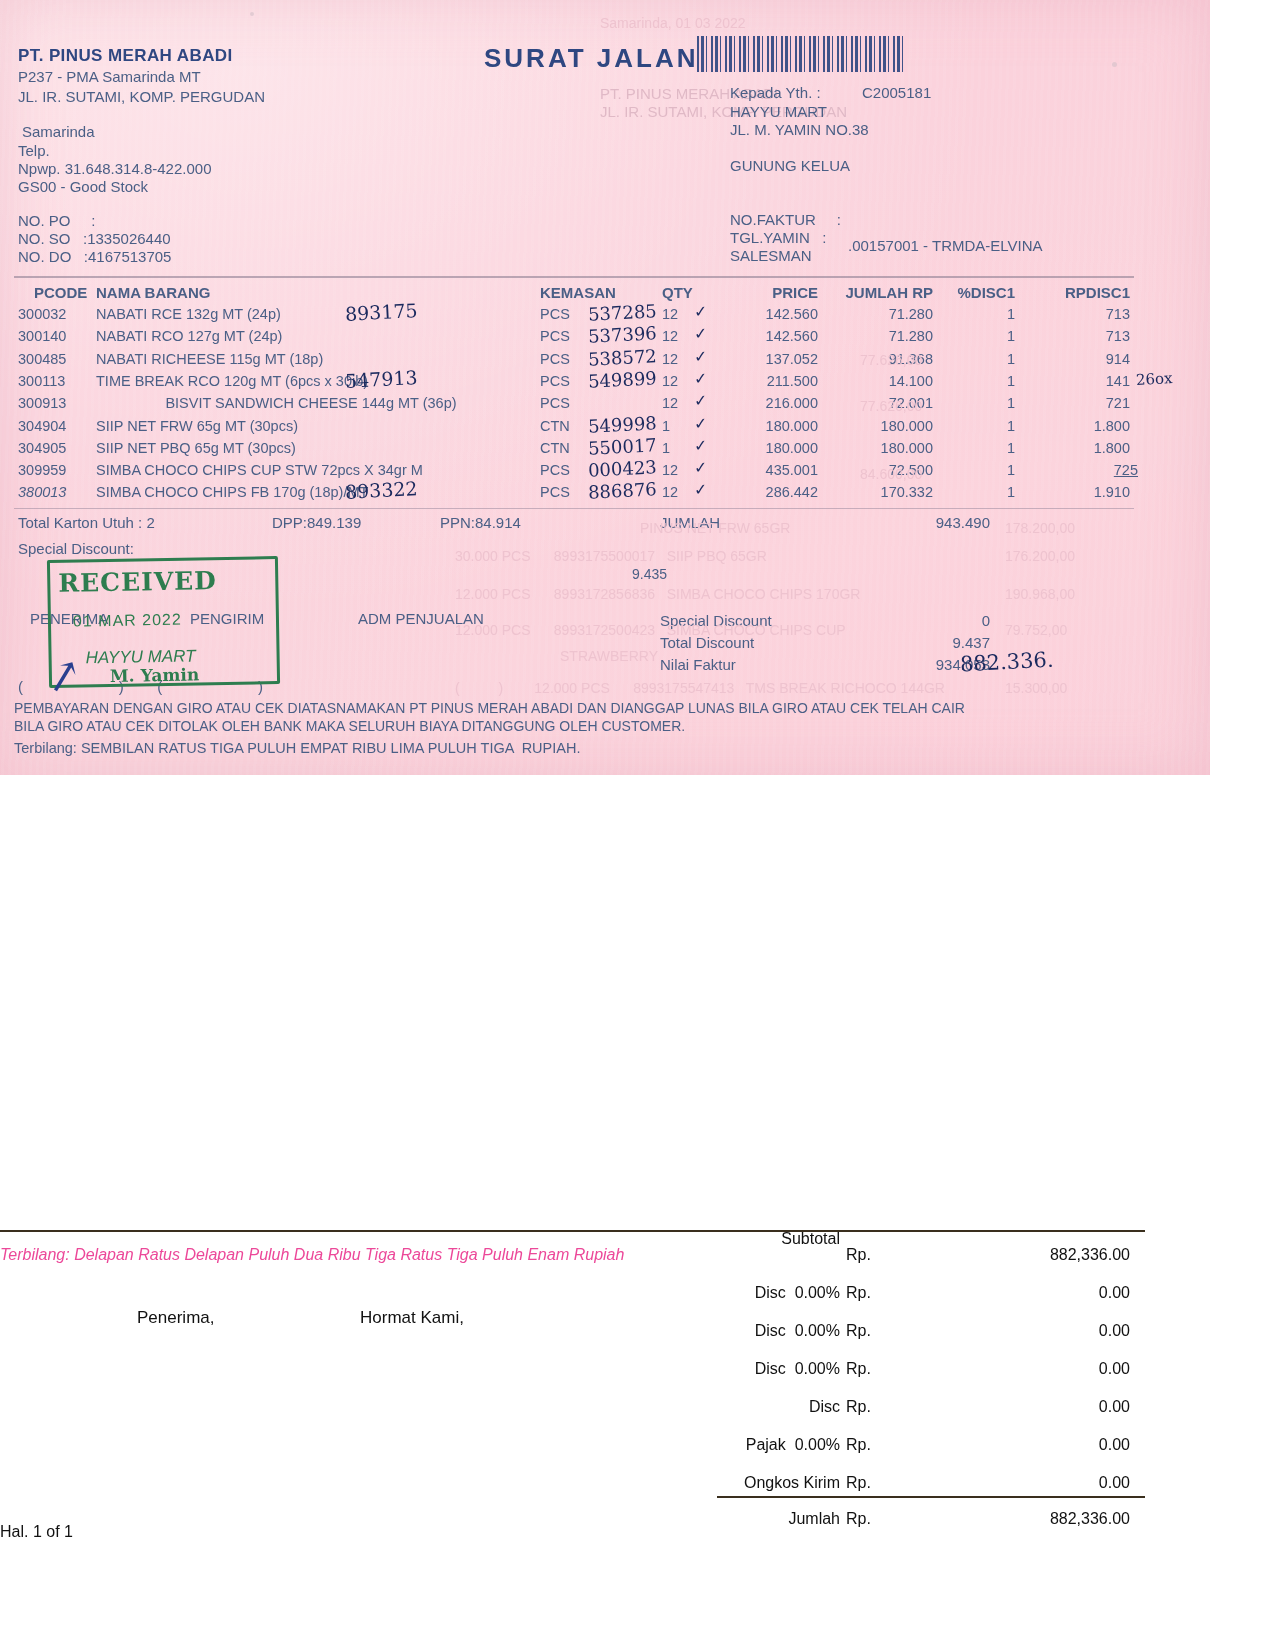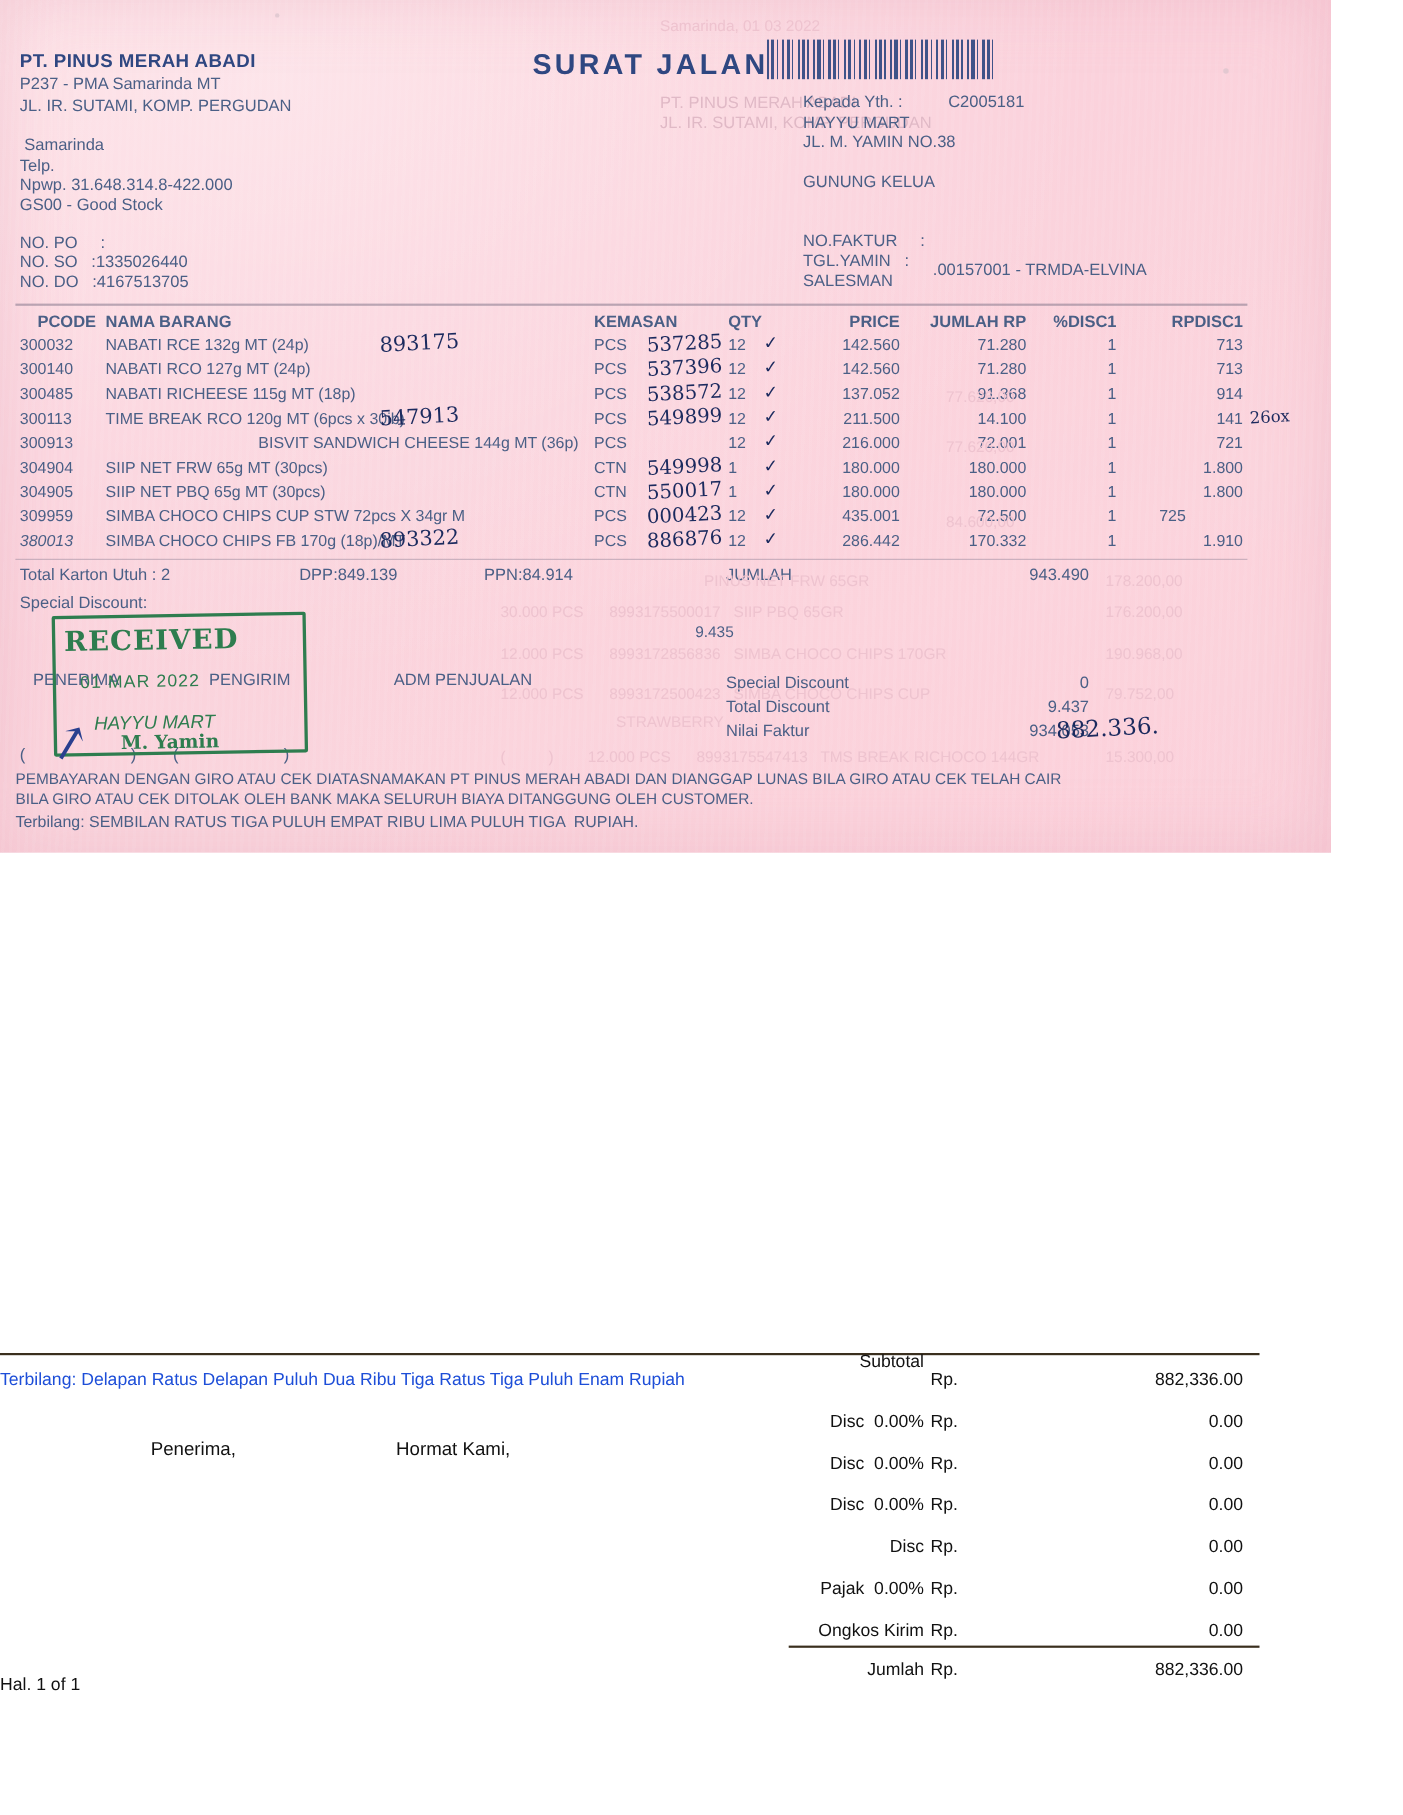--- a/index.html
+++ b/index.html
@@ -89,21 +89,21 @@
   #legal1{top:700px;}
   #legal2{top:718px;}
   #terbilang1{top:740px;font-size:14.5px;}
 
   
   .bleed{position:absolute;font-size:14px;color:#eec3cf;white-space:pre;}
 
   
   #bottom{position:absolute;left:0;top:1230px;width:1275px;}
   #rule-top{position:absolute;left:0;top:0;width:1145px;height:2px;background:#3a2f1e;}
-  #terbilang-bottom{position:absolute;left:0;top:16px;font-size:16px;color:#1d4ed8;}
+  #terbilang-bottom{position:absolute;left:0;top:16px;font-size:16px;font-style:italic;color:#ec4899;}
   #penerima{position:absolute;left:137px;top:78px;font-size:17px;color:#111;}
   #hormat{position:absolute;left:360px;top:78px;font-size:17px;color:#111;}
   #hal{position:absolute;left:0;top:293px;font-size:16px;color:#111;}
 
   .sumrow{position:absolute;font-size:16px;color:#111;}
   .sum-label{right:435px;text-align:right;white-space:pre;}
   .sum-rp{left:846px;}
   .sum-val{left:940px;width:190px;text-align:right;}
   #rule-sum{position:absolute;left:717px;top:266px;width:428px;height:2px;background:#3a2f1e;}
 
@@ -194,21 +194,21 @@
       <div class="td blue" style="left: 540px; top: 372.9px; width: 80px; text-align: left;">PCS</div>
       <div class="td blue" style="left: 662px; top: 372.9px; width: 30px; text-align: left;">12</div>
       <div class="td blue" style="left: 728px; top: 372.9px; width: 90px; text-align: right;">211.500</div>
       <div class="td blue" style="left: 828px; top: 372.9px; width: 105px; text-align: right;">14.100</div>
       <div class="td blue" style="left: 955px; top: 372.9px; width: 60px; text-align: right;">1</div>
       <div class="td blue" style="left: 1040px; top: 372.9px; width: 90px; text-align: right;">141</div>
       <div class="td hand" style="left: 345px; top: 367.9px; font-size: 19px;">547913</div>
       <div class="td hand" style="left: 588px; top: 368.9px; font-size: 18px;">549899</div>
       <div class="td hand" style="left: 694px; top: 368.9px; font-size: 16px;">✓</div>
       <div class="td blue" style="left: 18px; top: 395.2px; width: 80px; text-align: left;">300913</div>
-      <div class="td blue" style="left: 96px; top: 395.2px; width: 430px; text-align: right;">BISVIT SANDWICH CHEESE 144g MT (36p)</div>
+      <div class="td blue" style="left: 96px; top: 395.2px; width: 430px; text-align: center;">BISVIT SANDWICH CHEESE 144g MT (36p)</div>
       <div class="td blue" style="left: 540px; top: 395.2px; width: 80px; text-align: left;">PCS</div>
       <div class="td blue" style="left: 662px; top: 395.2px; width: 30px; text-align: left;">12</div>
       <div class="td blue" style="left: 728px; top: 395.2px; width: 90px; text-align: right;">216.000</div>
       <div class="td blue" style="left: 828px; top: 395.2px; width: 105px; text-align: right;">72.001</div>
       <div class="td blue" style="left: 955px; top: 395.2px; width: 60px; text-align: right;">1</div>
       <div class="td blue" style="left: 1040px; top: 395.2px; width: 90px; text-align: right;">721</div>
       <div class="td hand" style="left: 694px; top: 391.2px; font-size: 16px;">✓</div>
       <div class="td blue" style="left: 18px; top: 417.5px; width: 80px; text-align: left;">304904</div>
       <div class="td blue" style="left: 96px; top: 417.5px; width: 430px; text-align: left;">SIIP NET FRW 65g MT (30pcs)</div>
       <div class="td blue" style="left: 540px; top: 417.5px; width: 80px; text-align: left;">CTN</div>
@@ -229,21 +229,21 @@
       <div class="td blue" style="left: 1040px; top: 439.8px; width: 90px; text-align: right;">1.800</div>
       <div class="td hand" style="left: 588px; top: 435.8px; font-size: 18px;">550017</div>
       <div class="td hand" style="left: 694px; top: 435.8px; font-size: 16px;">✓</div>
       <div class="td blue" style="left: 18px; top: 462.1px; width: 80px; text-align: left;">309959</div>
       <div class="td blue" style="left: 96px; top: 462.1px; width: 430px; text-align: left;">SIMBA CHOCO CHIPS CUP STW 72pcs X 34gr M</div>
       <div class="td blue" style="left: 540px; top: 462.1px; width: 80px; text-align: left;">PCS</div>
       <div class="td blue" style="left: 662px; top: 462.1px; width: 30px; text-align: left;">12</div>
       <div class="td blue" style="left: 728px; top: 462.1px; width: 90px; text-align: right;">435.001</div>
       <div class="td blue" style="left: 828px; top: 462.1px; width: 105px; text-align: right;">72.500</div>
       <div class="td blue" style="left: 955px; top: 462.1px; width: 60px; text-align: right;">1</div>
-      <div class="td blue" style="left: 988px; top: 462.1px; width: 90px; text-align: right;">725</div>
+      <div class="td blue" style="left: 1048px; top: 462.1px; width: 90px; text-align: right; text-decoration: underline;">725</div>
       <div class="td hand" style="left: 588px; top: 458.1px; font-size: 18px;">000423</div>
       <div class="td hand" style="left: 694px; top: 458.1px; font-size: 16px;">✓</div>
       <div class="td blue" style="left: 18px; top: 484.4px; width: 80px; text-align: left; font-style: italic;">380013</div>
       <div class="td blue" style="left: 96px; top: 484.4px; width: 430px; text-align: left;">SIMBA CHOCO CHIPS FB 170g (18p)/MT</div>
       <div class="td blue" style="left: 540px; top: 484.4px; width: 80px; text-align: left;">PCS</div>
       <div class="td blue" style="left: 662px; top: 484.4px; width: 30px; text-align: left;">12</div>
       <div class="td blue" style="left: 728px; top: 484.4px; width: 90px; text-align: right;">286.442</div>
       <div class="td blue" style="left: 828px; top: 484.4px; width: 105px; text-align: right;">170.332</div>
       <div class="td blue" style="left: 955px; top: 484.4px; width: 60px; text-align: right;">1</div>
       <div class="td blue" style="left: 1040px; top: 484.4px; width: 90px; text-align: right;">1.910</div>

